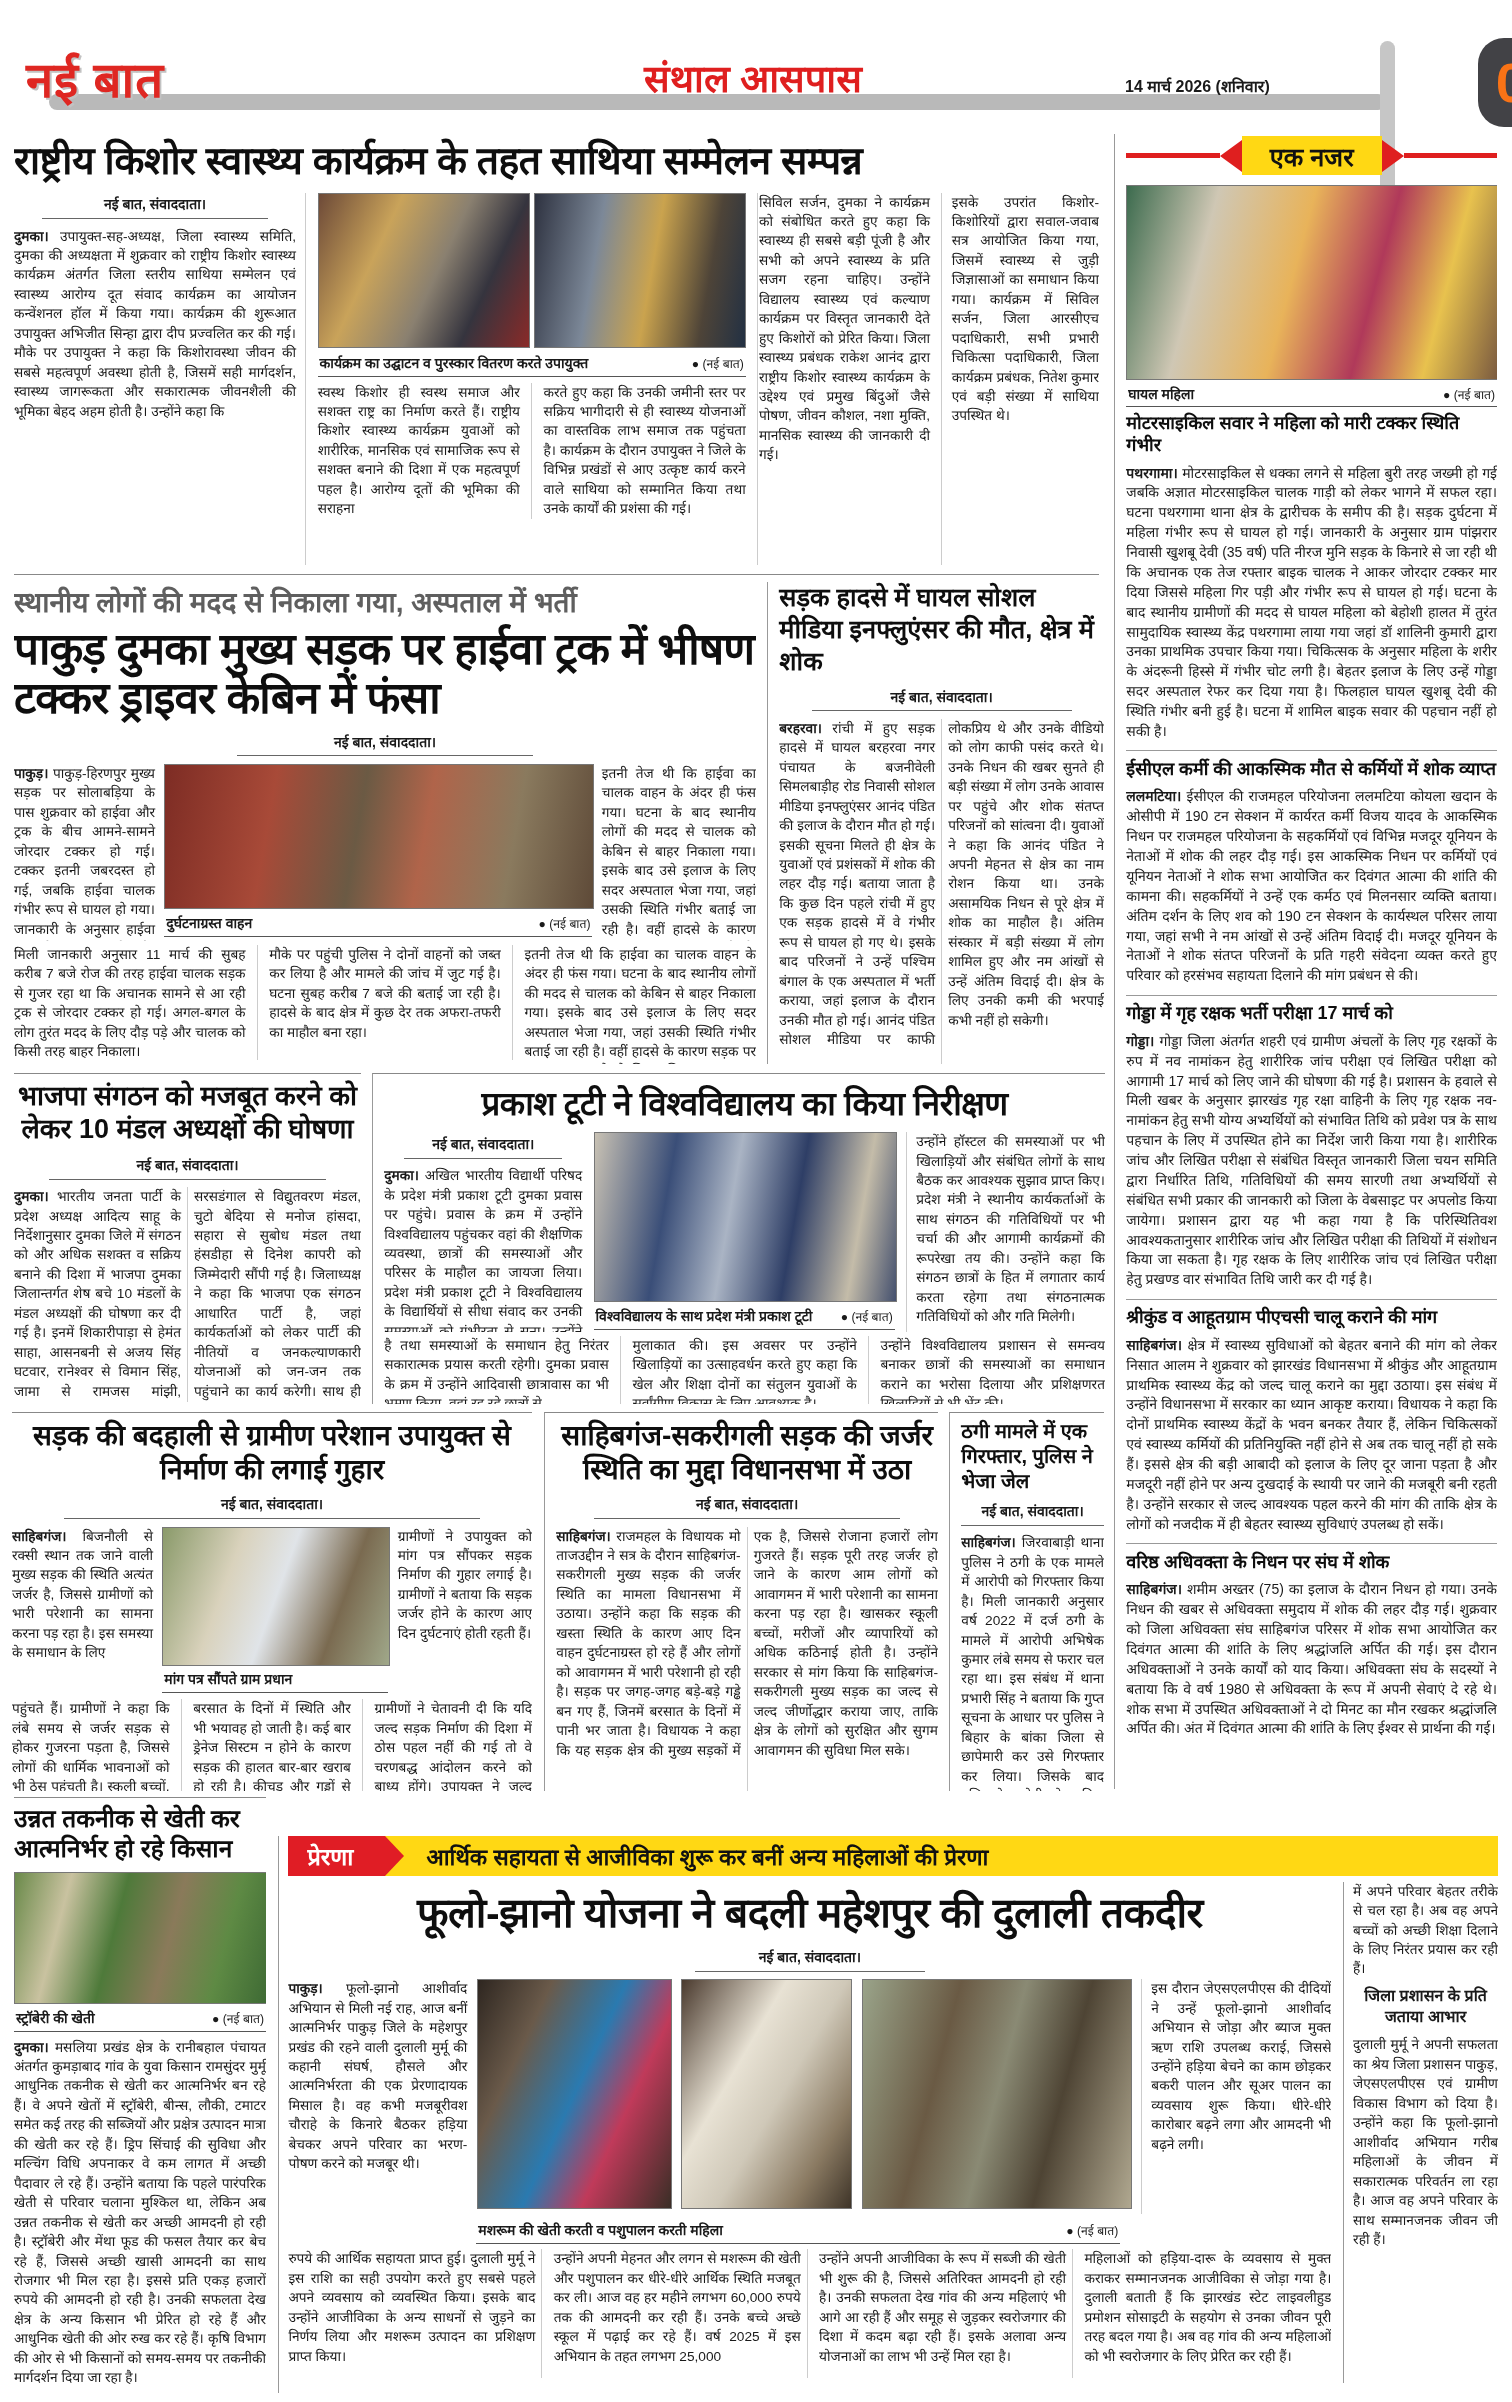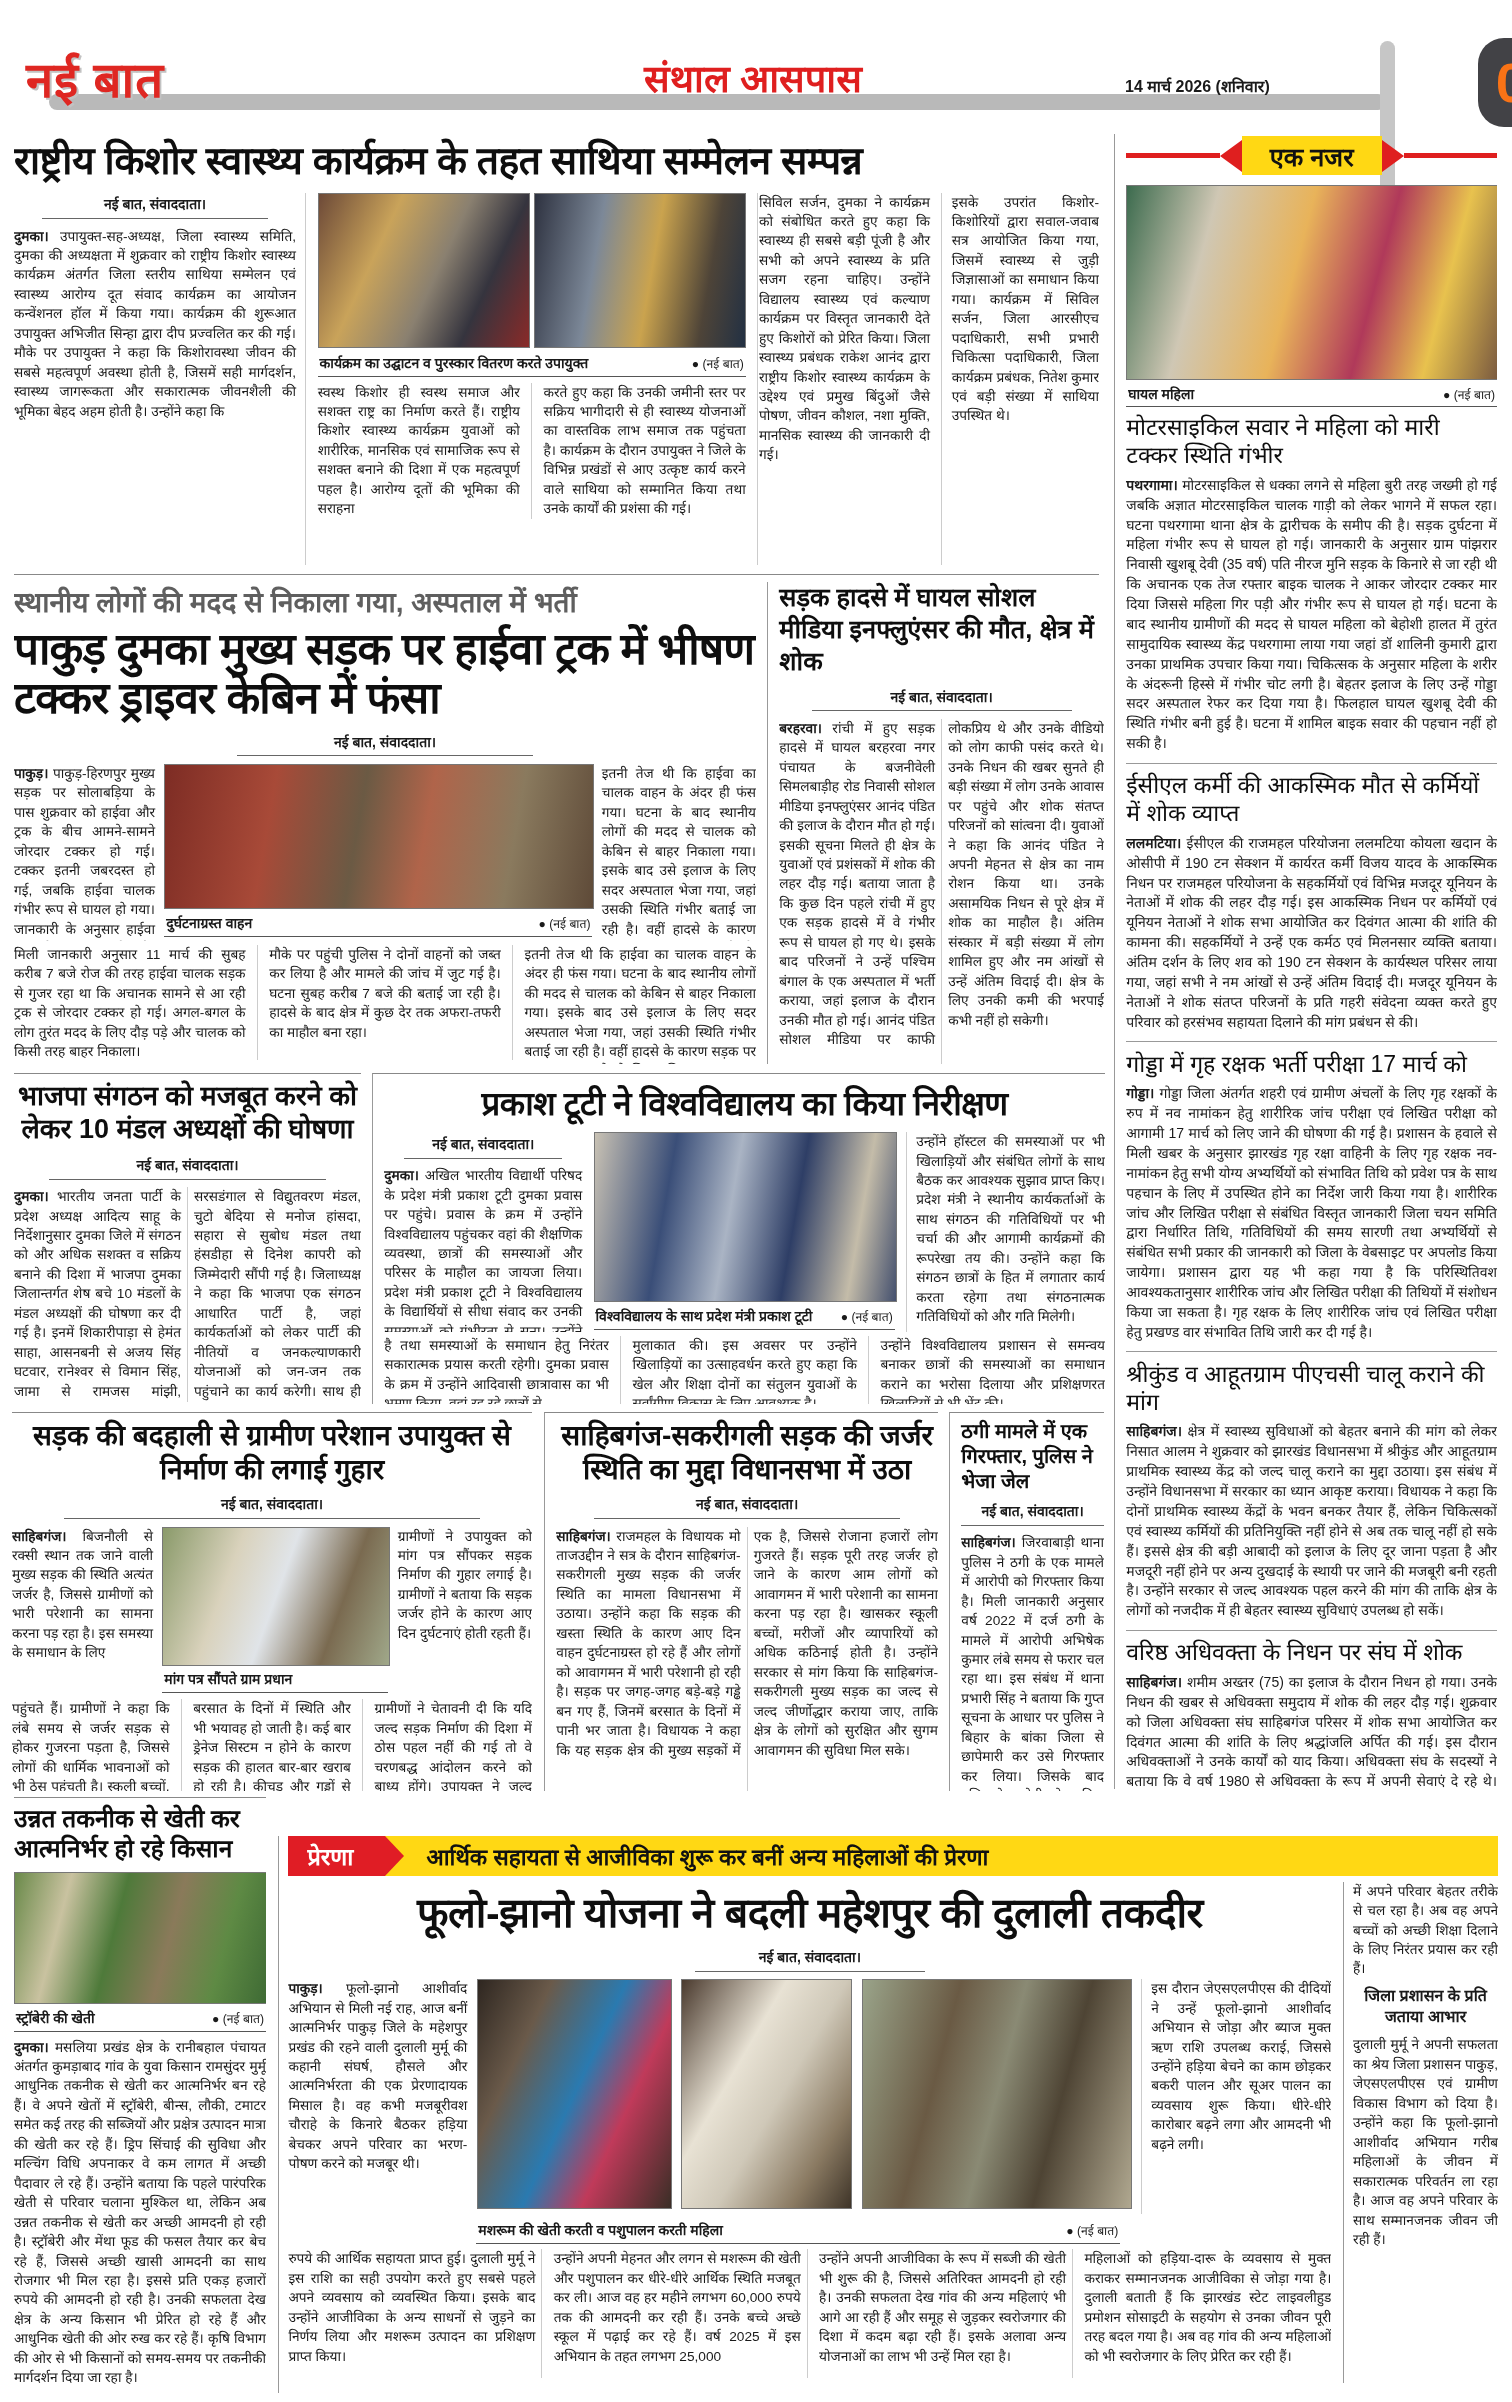--- a/index.html
+++ b/index.html
@@ -39,21 +39,21 @@
   .ts-colE{flex:1;border-left:0.9px solid #ccc;padding-left:9.4px;}
   
   .right-rail{left:1114px;top:134px;width:383px;height:1655px;border-left:0.9px solid #999;padding-left:11.3px;}
   .eknajar{display:flex;align-items:center;margin:1.9px 0 9.4px;}
   .en-line{flex:1;height:4.7px;background:#df1f1f;}
   .en-arrow{width:0;height:0;border-top:16px solid transparent;border-bottom:16px solid transparent;}
   .en-arrow.left{border-right:22.6px solid #df1f1f;}
   .en-arrow.right{border-left:22.6px solid #df1f1f;}
   .en-box{background:#ffd814;color:#111;font-size:25.4px;font-weight:900;padding:2.8px 28px;}
   .rr-photo{width:100%;height:193px;background:linear-gradient(105deg,#3c6b4e 0%,#cfc7b4 22%,#e8b35a 45%,#b0395a 65%,#e8c24e 82%,#7a5a40 100%);}
-  .rr-h{font-size:23px;font-weight:400;line-height:1.22;margin:3.8px 0 6.6px;}
+  .rr-h{font-size:18px;font-weight:700;line-height:1.22;margin:3.8px 0 6.6px;}
   .rr-article{border-top:0.9px solid #999;margin-top:8.5px;padding-top:3.8px;}
   .rr-body{font-size:14px;}
   
   .pakud{left:14px;top:582px;width:742px;height:482px;}
   .kicker{font-size:28px;font-weight:800;color:#5f5f5f;margin:0 0 3.8px;}
   .pk-h{font-size:44px;font-weight:900;line-height:1.12;letter-spacing:-0.9px;margin:0 0 7.5px;}
   .pakud .byline{width:40%;}
   .pk-row{display:flex;gap:9.4px;height:177px;overflow:hidden;margin-bottom:3.8px;}
   .pk-colA{width:141px;}
   .pk-photoblk{width:428px;}

